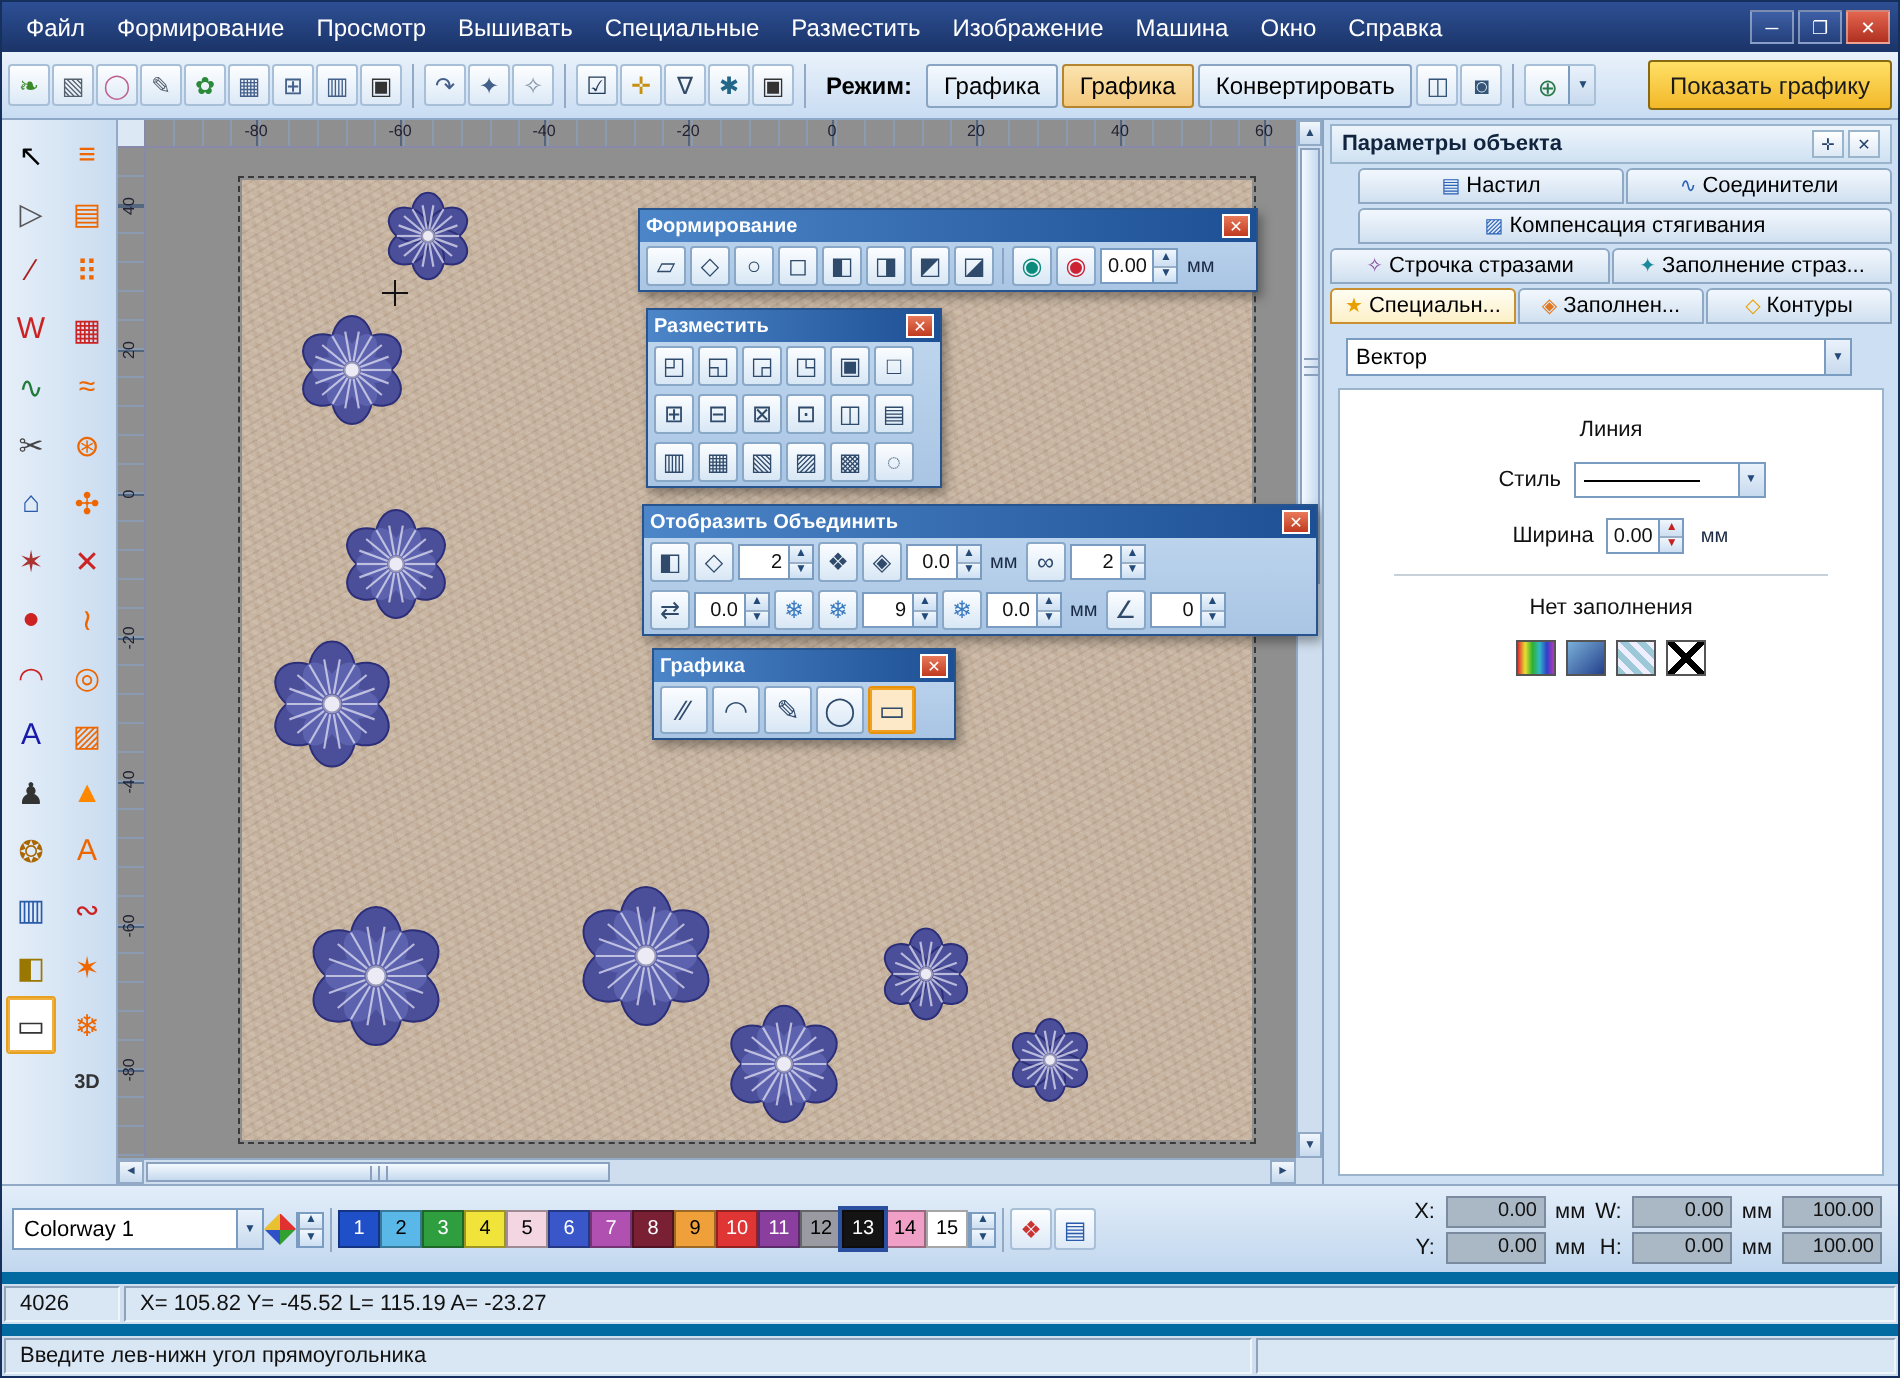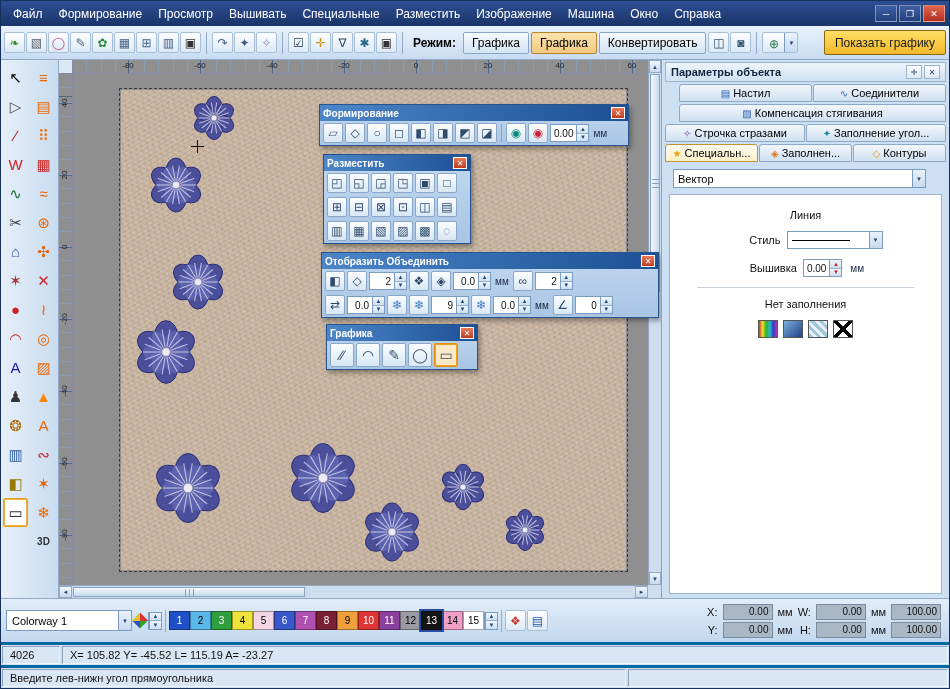--- a/index.html
+++ b/index.html
@@ -126,21 +126,21 @@
 .cw-combo .cval{flex:1;display:flex;align-items:center;padding:0 5px;}
 .diamond{width:16px;height:16px;flex:0 0 auto;background:conic-gradient(#e03030 0 25%,#30a030 0 50%,#3050c8 0 75%,#e8c030 0);clip-path:polygon(50% 0,100% 50%,50% 100%,0 50%);}
 .palette{display:flex;gap:0;flex:0 0 auto;}
 .chip{width:21px;height:19px;display:flex;align-items:center;justify-content:center;font-size:10px;border:1px solid rgba(0,0,0,.35);}
 .chip.selected{outline:2px solid #2a4f9e;z-index:1;}
 .coords-grid{margin-left:auto;margin-right:3px;display:grid;grid-template-columns:auto auto auto auto auto auto auto;gap:2px 5px;align-items:center;font-size:11px;}
 .cfield{width:50px;height:16px;background:#aab8c6;border:1px solid #7a8ba0;color:#111;display:flex;align-items:center;justify-content:flex-end;padding:0 3px;font-size:10px;}
 .clabel{text-align:right;color:#111;}
 
 
-.statusbar{flex:0 0 22px;background:#cfdff0;border-top:3px solid #0369a1;display:flex;align-items:center;font-size:11px;}
+.statusbar{flex:0 0 22px;background:#cfdff0;border-top:6px solid #0369a1;display:flex;align-items:center;font-size:11px;}
 .scell{height:18px;margin:1px;border:1px solid;border-color:#8fa2b8 #eef6fc #eef6fc #8fa2b8;background:#d9e6f3;display:flex;align-items:center;padding:0 7px;overflow:hidden;white-space:nowrap;color:#111;}
 .w1{flex:0 0 58px;}
 .w2{flex:1;}
 .w3{flex:0 0 320px;}
 </style>
 </head>
 <body>
 
 <div class="app">
 
@@ -765,21 +765,21 @@
           <span>Компенсация стягивания</span>
         </div>
       </div>
       <div class="tabrow">
         <div class="rtab grow">
           <span class="ticon ic-purple">✧</span>
           <span>Строчка стразами</span>
         </div>
         <div class="rtab grow">
           <span class="ticon ic-teal">✦</span>
-          <span>Заполнение угол...</span>
+          <span>Заполнение страз...</span>
         </div>
       </div>
       <div class="tabrow">
         <div class="rtab grow selected">
           <span class="ticon ic-gold">★</span>
           <span>Специальн...</span>
         </div>
         <div class="rtab grow">
           <span class="ticon ic-orange">◈</span>
           <span>Заполнен...</span>
@@ -800,21 +800,21 @@
         <div class="lrow">
           <span class="lbl">Стиль</span>
           <span class="combo">
             <span class="cval">
                 <span class="line-sample"></span>
               </span>
             <span class="dd">▼</span>
           </span>
         </div>
         <div class="lrow">
-          <span class="lbl">Вышивка</span>
+          <span class="lbl">Ширина</span>
           <span class="spin red">
               <span class="val">0.00</span>
               <span class="arr">
                 <i class="u">▲</i>
                 <i class="d">▼</i>
               </span>
             </span>
           <span class="funit">мм</span>
         </div>
         <div class="divider"></div>

